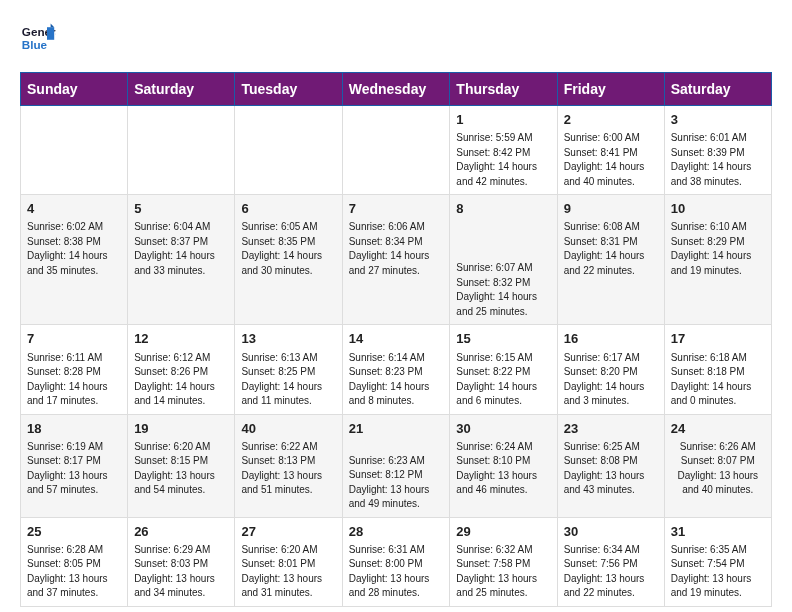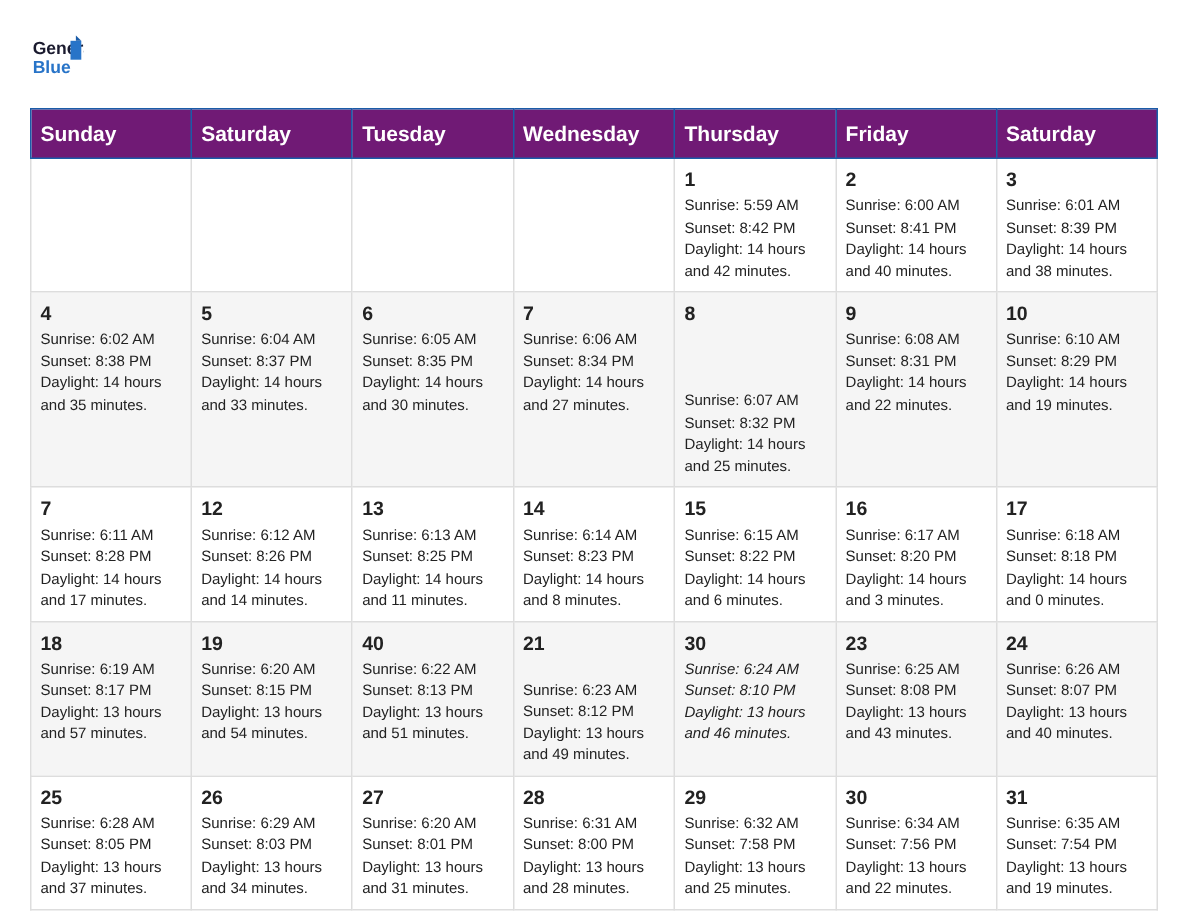--- a/index.html
+++ b/index.html
@@ -245,33 +245,33 @@
 Daylight: 13 hours and 51 minutes.</div>
         </td>
         <td>
           <span class="day-number">21</span>
           <div class="cell-info" style="white-space: pre-line; margin-top: 16px;">Sunrise: 6:23 AM
 Sunset: 8:12 PM
 Daylight: 13 hours and 49 minutes.</div>
         </td>
         <td>
           <span class="day-number">30</span>
-          <div class="cell-info" style="white-space: pre-line; font-style: italic;">Sunrise: 6:24 AM
+          <div class="cell-info" style="white-space: pre-line;">Sunrise: 6:24 AM
 Sunset: 8:10 PM
 Daylight: 13 hours and 46 minutes.</div>
         </td>
         <td>
           <span class="day-number">23</span>
           <div class="cell-info" style="white-space: pre-line;">Sunrise: 6:25 AM
 Sunset: 8:08 PM
 Daylight: 13 hours and 43 minutes.</div>
         </td>
         <td>
           <span class="day-number">24</span>
-          <div class="cell-info" style="white-space: pre-line;">Sunrise: 6:26 AM
+          <div class="cell-info" style="white-space: pre-line; text-align: center;">Sunrise: 6:26 AM
 Sunset: 8:07 PM
 Daylight: 13 hours and 40 minutes.</div>
         </td>
       </tr>
       <tr>
         <td>
           <span class="day-number">25</span>
           <div class="cell-info" style="white-space: pre-line;">Sunrise: 6:28 AM
 Sunset: 8:05 PM
 Daylight: 13 hours and 37 minutes.</div>

